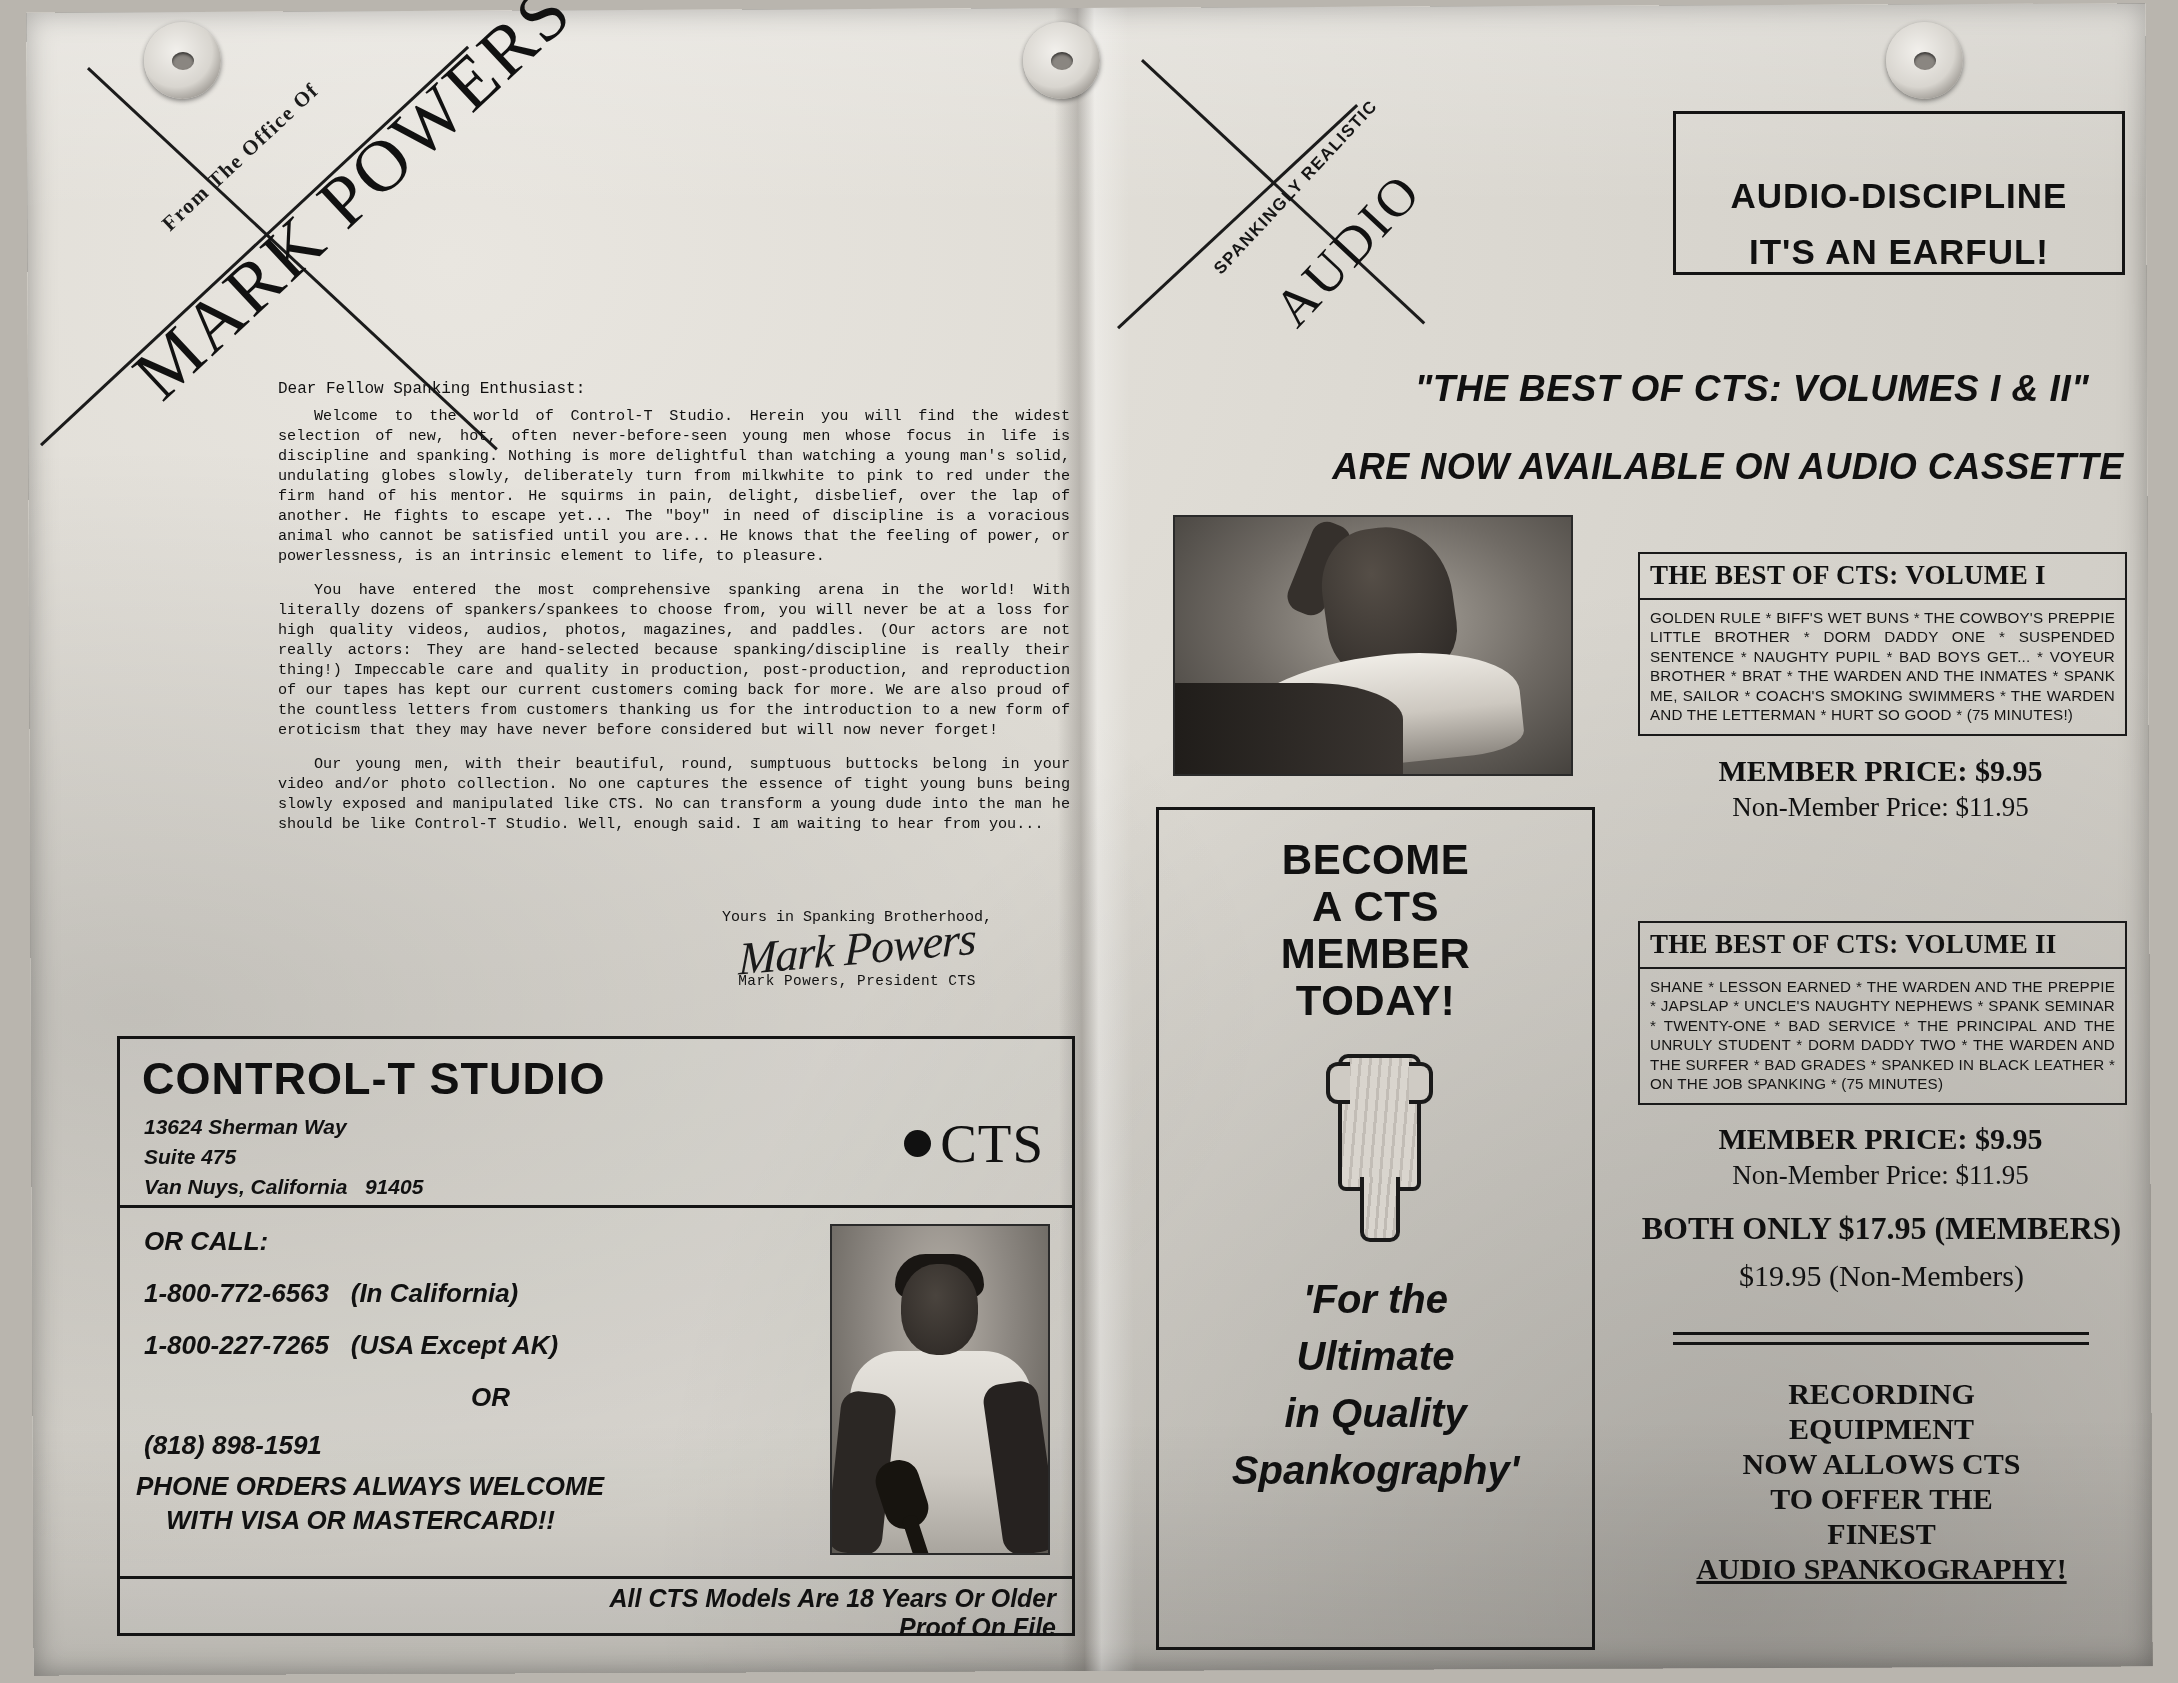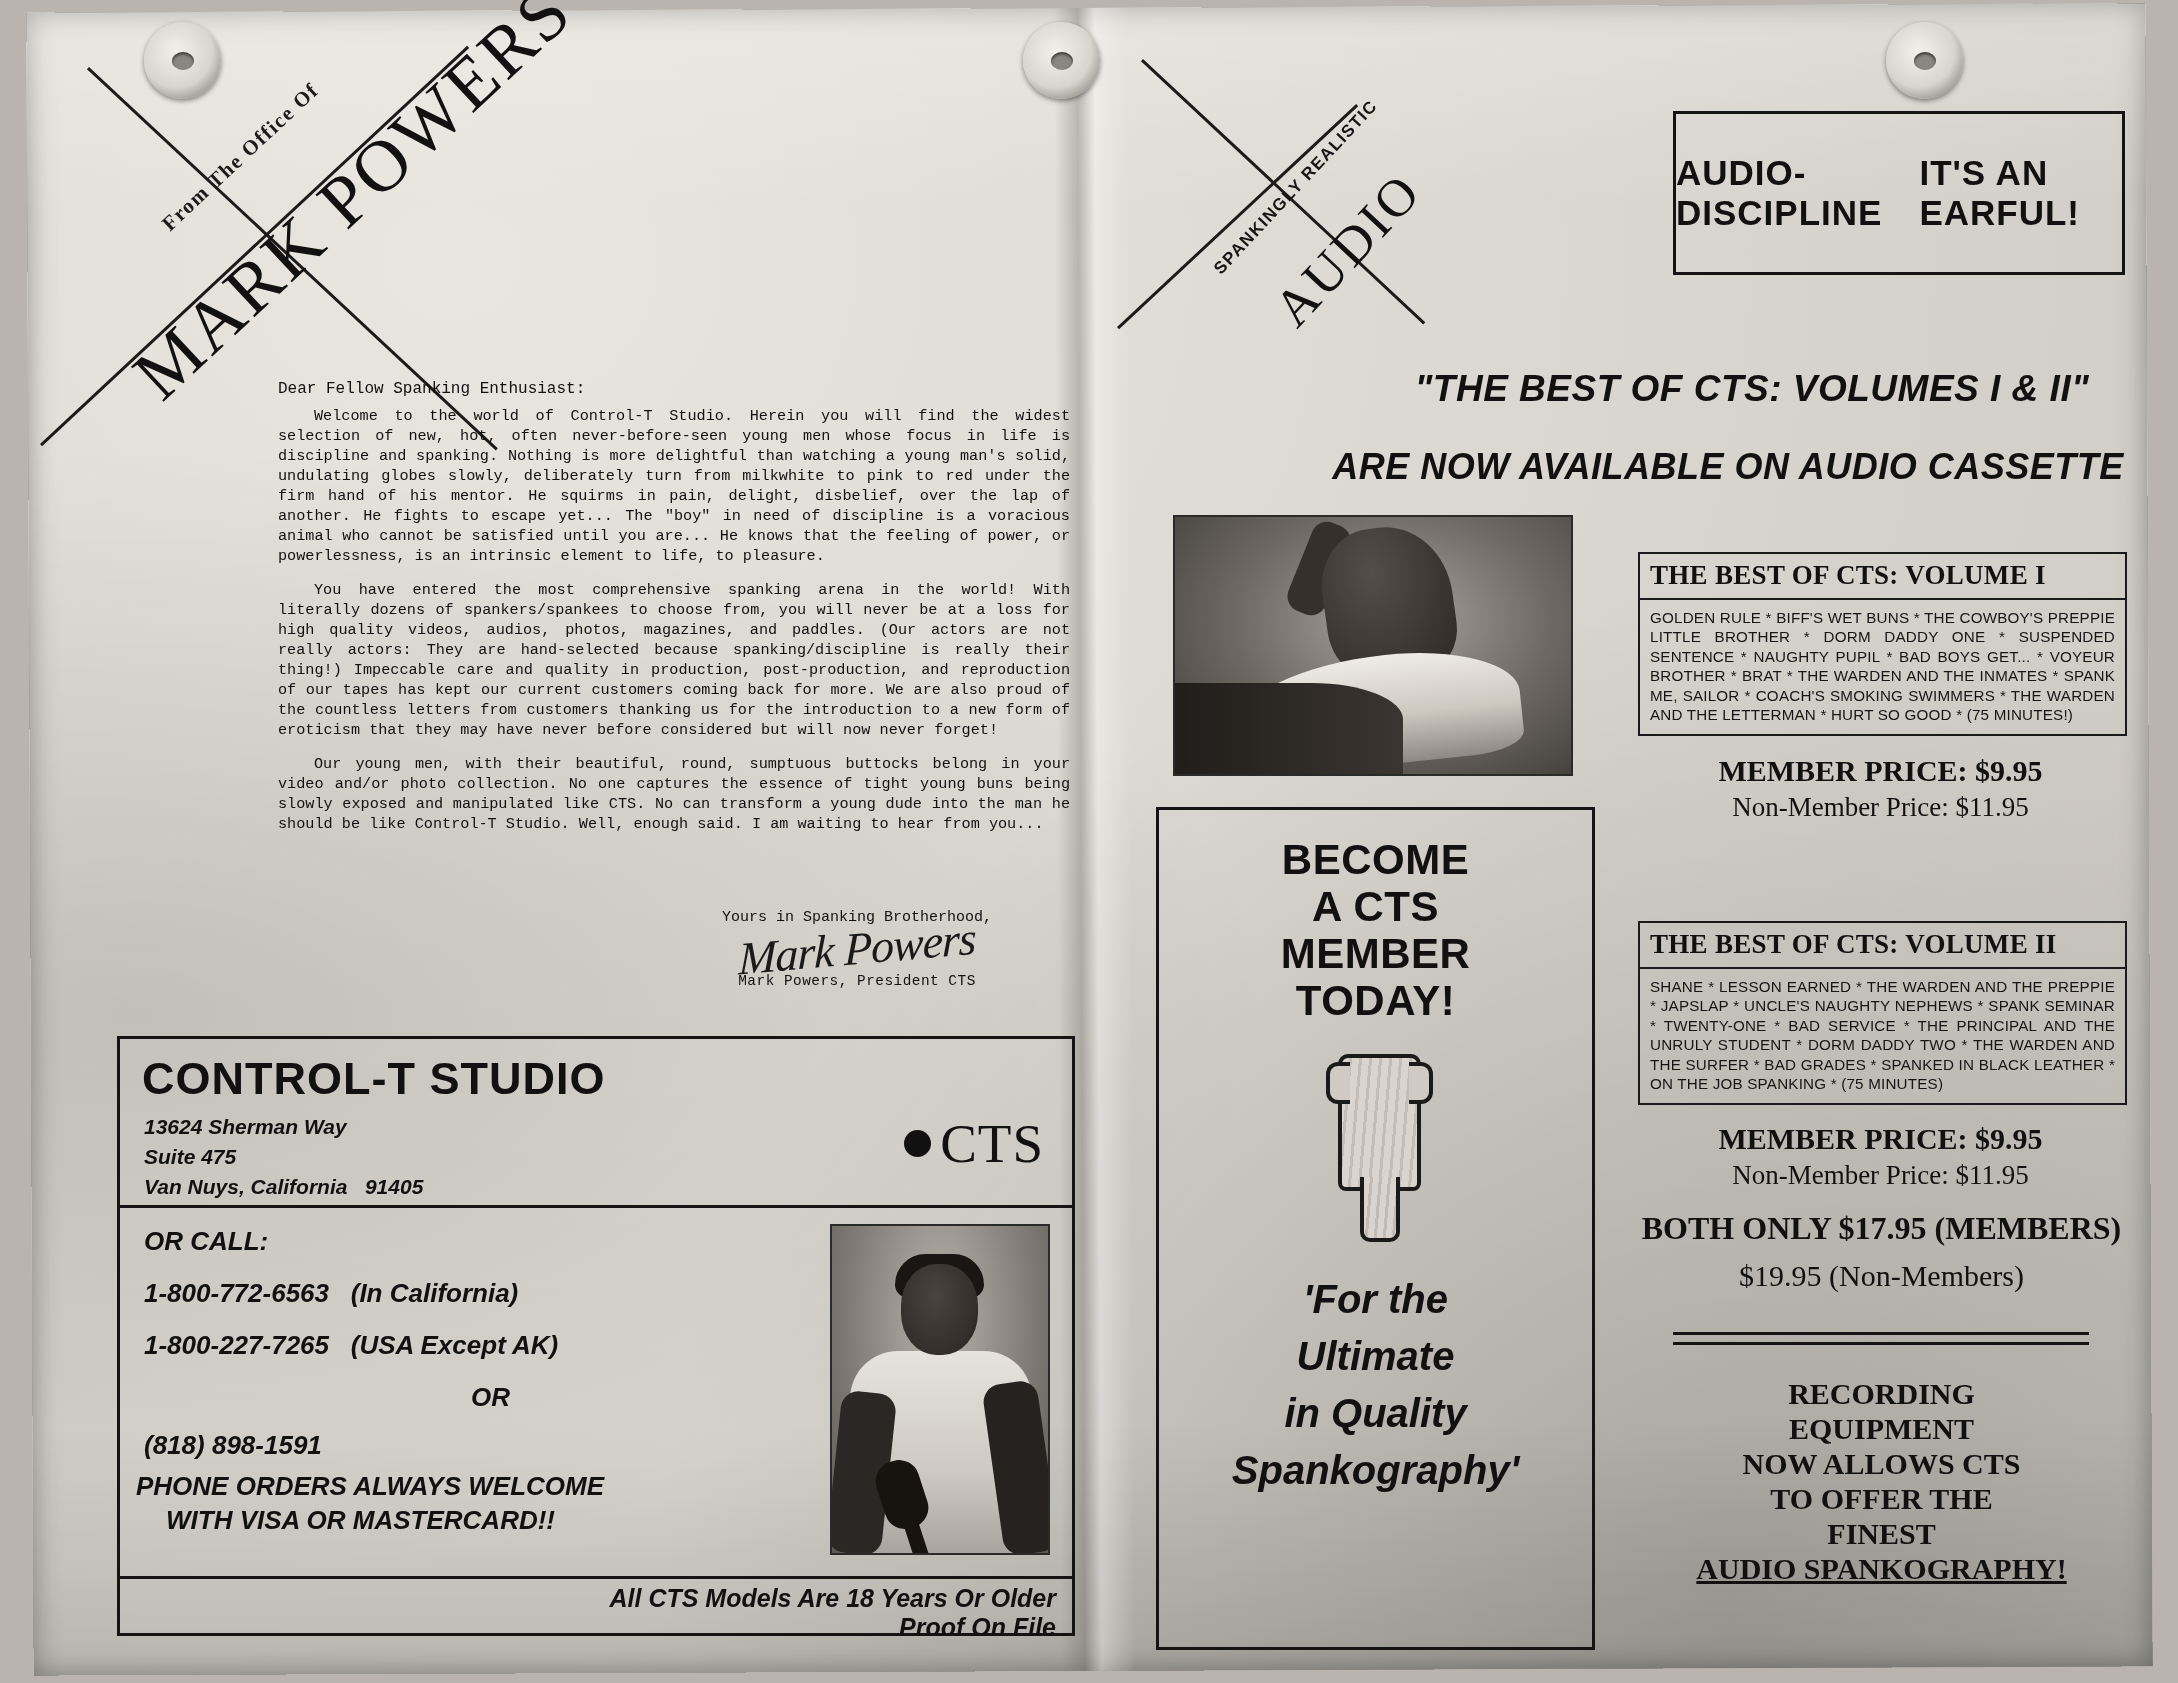--- a/index.html
+++ b/index.html
@@ -186,21 +186,21 @@
   #audioword{
     position:absolute;left:1262px;top:297px;
     transform:rotate(-47deg);transform-origin:0 0;
     font-family:"Liberation Serif", serif;font-size:53px;letter-spacing:3px;color:#111;
     white-space:nowrap;
   }
 
   #adbox{
     position:absolute;left:1673px;top:111px;width:446px;height:158px;
     border:3px solid #141414;
-    display:flex;flex-direction:row;align-items:center;justify-content:flex-end;gap:16px;
+    display:flex;flex-direction:column;align-items:center;justify-content:flex-end;gap:16px;
   }
   #adbox .l1{font-family:"Liberation Sans", sans-serif;font-weight:700;font-size:35px;letter-spacing:1px;color:#111;}
   #adbox .l2{font-family:"Liberation Sans", sans-serif;font-weight:700;font-size:35px;letter-spacing:1px;color:#111;}
 
   #bestof-head{
     position:absolute;left:1376px;top:368px;width:752px;text-align:center;
     font-family:"Liberation Sans", sans-serif;font-weight:700;font-style:italic;
     font-size:37px;color:#111;letter-spacing:0.5px;
   }
   #bestof-sub{

